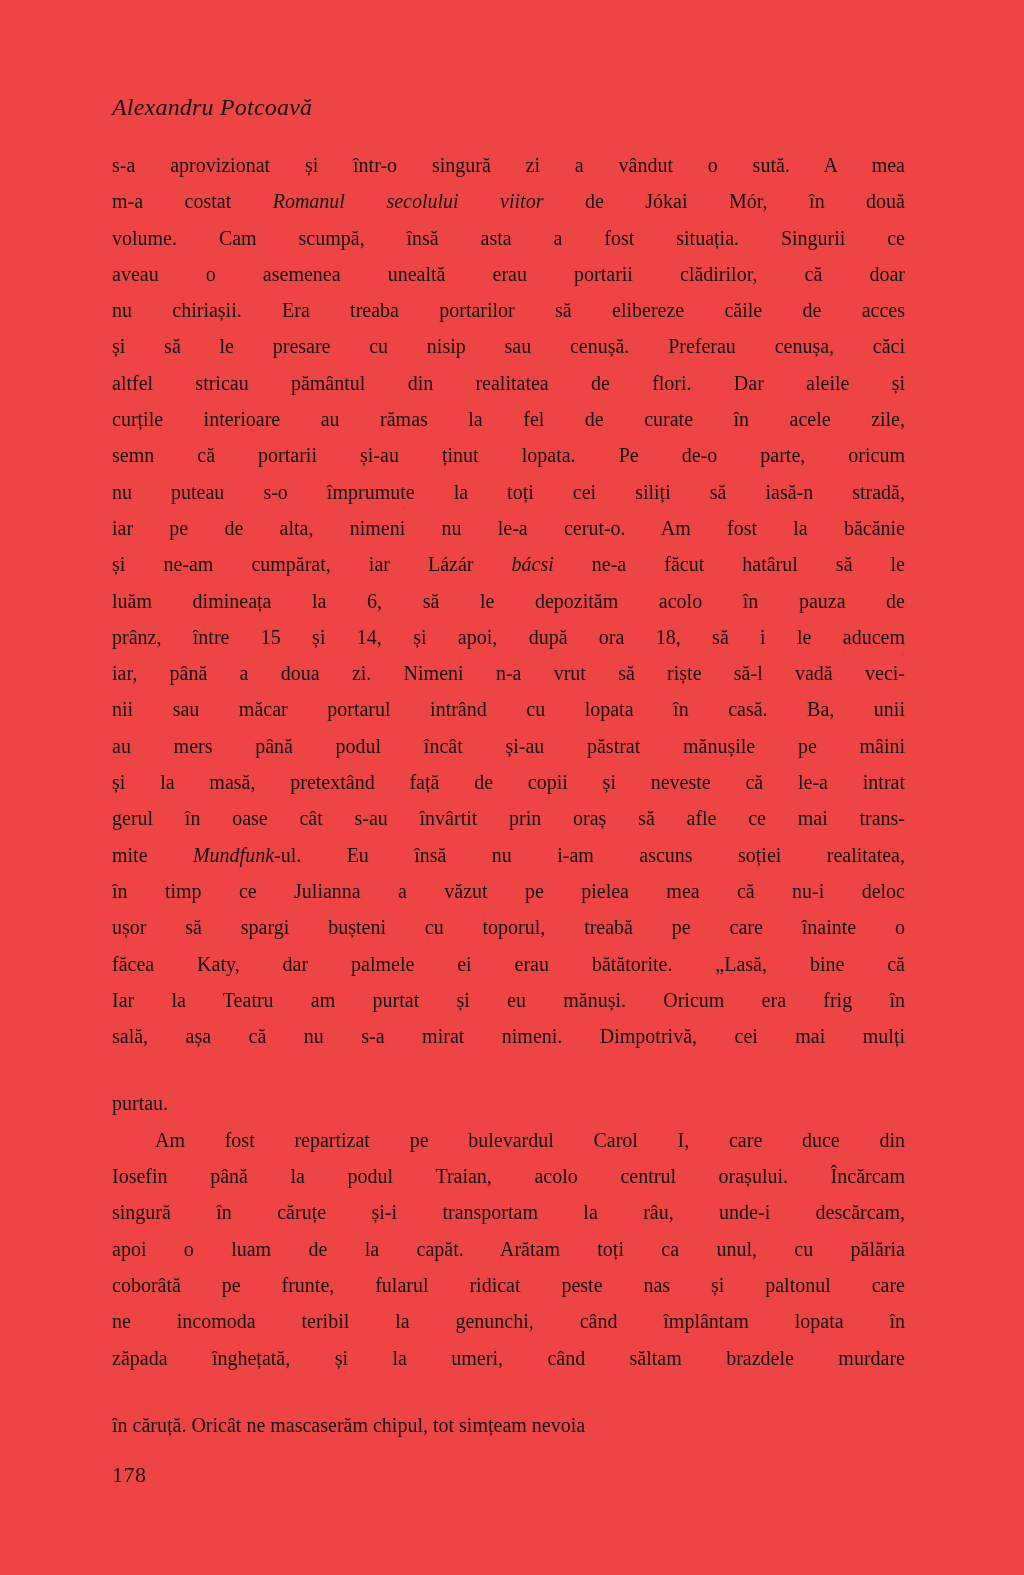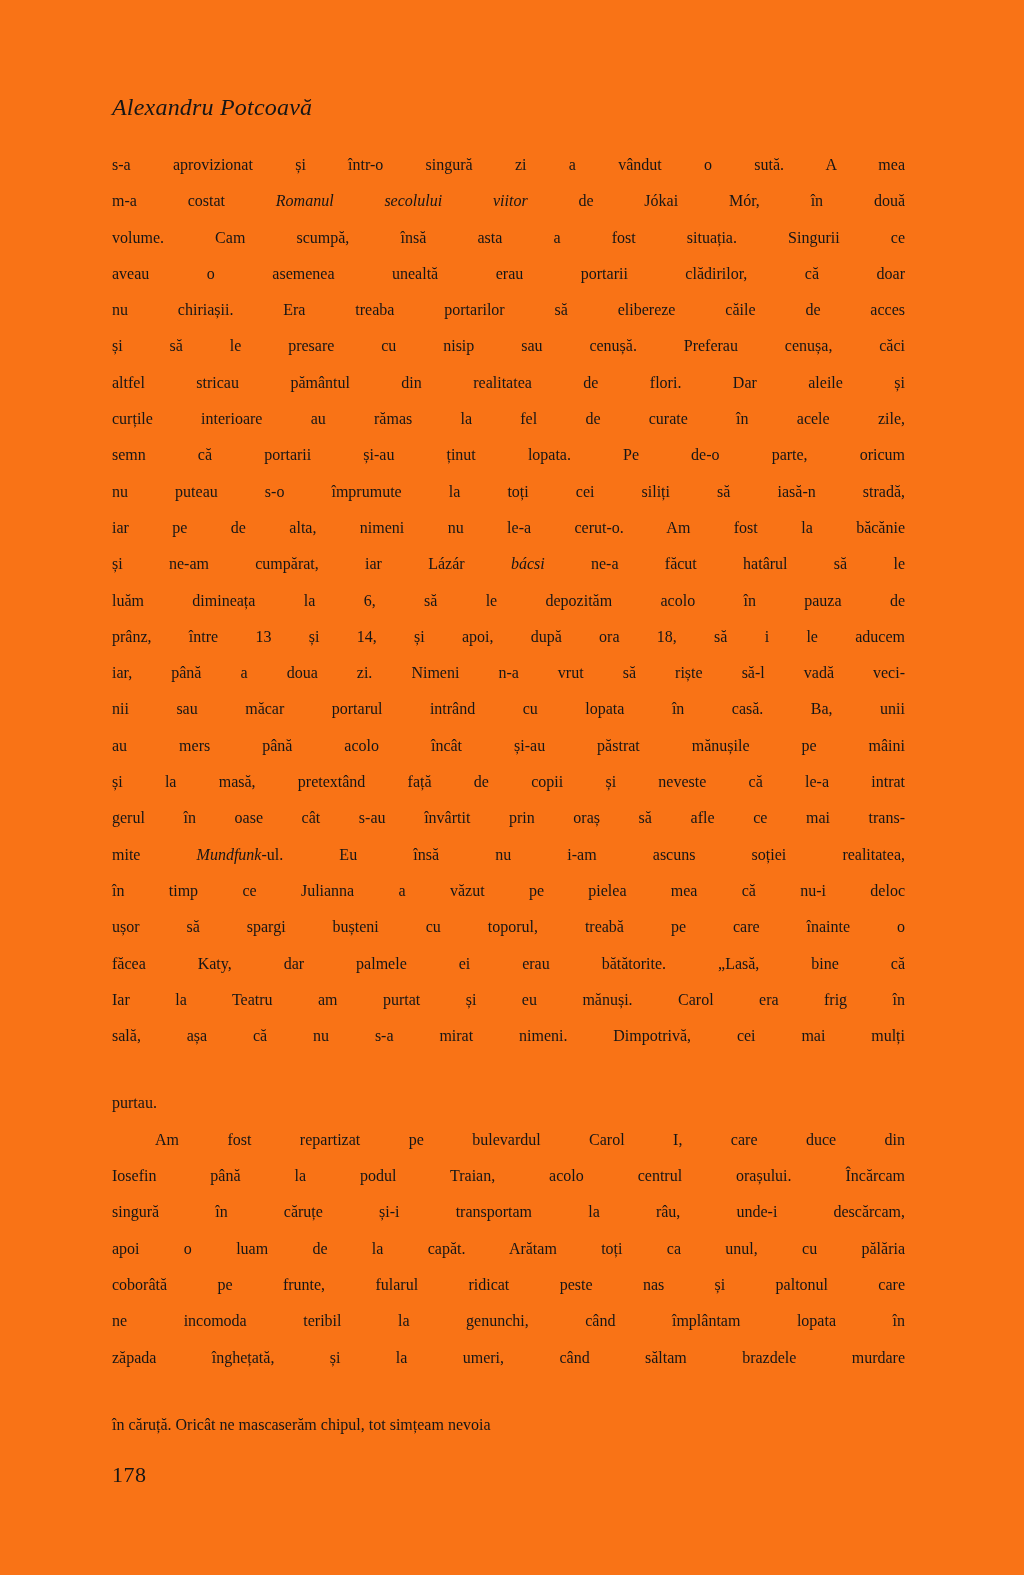--- a/index.html
+++ b/index.html
@@ -4,40 +4,40 @@
 <style>
   html, body {
     margin: 0;
     padding: 0;
     background: #ffffff;
   }
   .page {
     position: relative;
     width: 1024px;
     height: 1575px;
-    background: #f97316;
+    background: #ef4444;
     color: #161616;
     font-family: "Liberation Serif", "DejaVu Serif", serif;
     overflow: hidden;
   }
   .running-header {
     position: absolute;
     left: 112px;
     top: 94px;
     font-size: 24px;
     font-style: italic;
     letter-spacing: 0.2px;
     white-space: nowrap;
   }
   .body-text {
     position: absolute;
     left: 112px;
     top: 147px;
     width: 793px;
-    font-size: 16px;
+    font-size: 20px;
   }
   .para {
     margin: 0;
   }
   .line {
     line-height: 36.3px;
     height: 36.3px;
     text-align: justify;
     text-align-last: justify;
     white-space: normal;
@@ -73,31 +73,31 @@
         <div class="line">aveau o asemenea unealtă erau portarii clădirilor, că doar</div>
         <div class="line">nu chiriașii. Era treaba portarilor să elibereze căile de acces</div>
         <div class="line">și să le presare cu nisip sau cenușă. Preferau cenușa, căci</div>
         <div class="line">altfel stricau pământul din realitatea de flori. Dar aleile și</div>
         <div class="line">curțile interioare au rămas la fel de curate în acele zile,</div>
         <div class="line">semn că portarii și-au ținut lopata. Pe de-o parte, oricum</div>
         <div class="line">nu puteau s-o împrumute la toți cei siliți să iasă-n stradă,</div>
         <div class="line">iar pe de alta, nimeni nu le-a cerut-o. Am fost la băcănie</div>
         <div class="line">și ne-am cumpărat, iar Lázár <i>bácsi</i> ne-a făcut hatârul să le</div>
         <div class="line">luăm dimineața la 6, să le depozităm acolo în pauza de</div>
-        <div class="line">prânz, între 13 și 14, și apoi, după ora 18, să i le aducem</div>
+        <div class="line">prânz, între 15 și 14, și apoi, după ora 18, să i le aducem</div>
         <div class="line">iar, până a doua zi. Nimeni n-a vrut să riște să-l vadă veci-</div>
         <div class="line">nii sau măcar portarul intrând cu lopata în casă. Ba, unii</div>
-        <div class="line">au mers până acolo încât și-au păstrat mănușile pe mâini</div>
+        <div class="line">au mers până podul încât și-au păstrat mănușile pe mâini</div>
         <div class="line">și la masă, pretextând față de copii și neveste că le-a intrat</div>
         <div class="line">gerul în oase cât s-au învârtit prin oraș să afle ce mai trans-</div>
         <div class="line">mite <i>Mundfunk</i>-ul. Eu însă nu i-am ascuns soției realitatea,</div>
         <div class="line">în timp ce Julianna a văzut pe pielea mea că nu-i deloc</div>
         <div class="line">ușor să spargi bușteni cu toporul, treabă pe care înainte o</div>
         <div class="line">făcea Katy, dar palmele ei erau bătătorite. „Lasă, bine că</div>
-        <div class="line">Iar la Teatru am purtat și eu mănuși. Carol era frig în</div>
+        <div class="line">Iar la Teatru am purtat și eu mănuși. Oricum era frig în</div>
         <div class="line">sală, așa că nu s-a mirat nimeni. Dimpotrivă, cei mai mulți</div>
         <div class="line last">purtau.</div>
       </div>
       <div class="para">
         <div class="line indent">Am fost repartizat pe bulevardul Carol I, care duce din</div>
         <div class="line">Iosefin până la podul Traian, acolo centrul orașului. Încărcam</div>
         <div class="line">singură în căruțe și-i transportam la râu, unde-i descărcam,</div>
         <div class="line">apoi o luam de la capăt. Arătam toți ca unul, cu pălăria</div>
         <div class="line">coborâtă pe frunte, fularul ridicat peste nas și paltonul care</div>
         <div class="line">ne incomoda teribil la genunchi, când împlântam lopata în</div>

